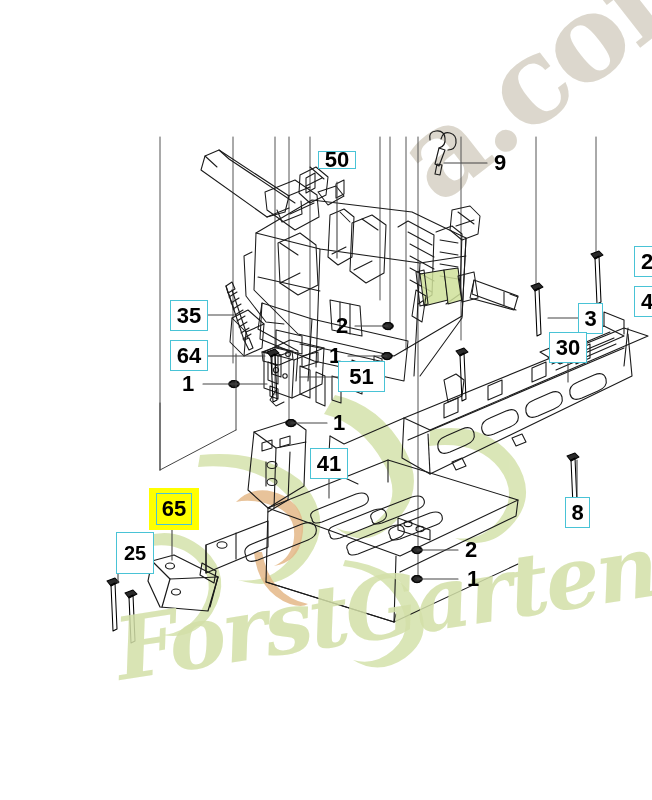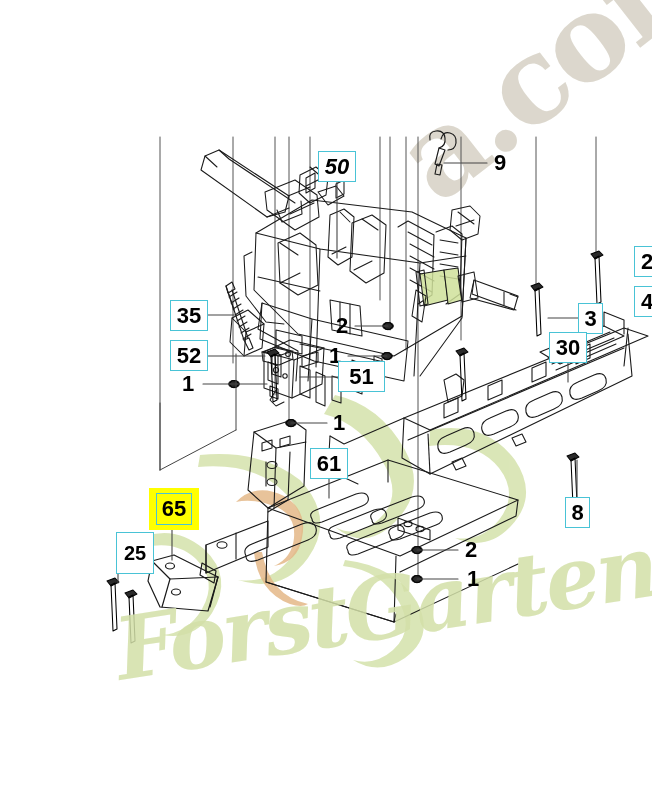--- a/index.html
+++ b/index.html
@@ -357,33 +357,33 @@
           <line x1="118" y1="563" x2="118" y2="583"></line>
           <line x1="458" y1="550" x2="417" y2="550"></line>
           <line x1="458" y1="579" x2="417" y2="579"></line>
         </g>
     </g>
   </svg>
 
   <div class="wm wm-bot">ForstGarten</div>
 
   <div id="chips">
-      <div class="chip boxed" style="left: 318px; top: 151px; font-size: 22px; width: 38px; height: 31px; font-style: italic;">50</div>
+      <div class="chip boxed" style="left: 318px; top: 151px; font-size: 22px; width: 38px; height: 18px;">50</div>
       <div class="chip plain" style="left: 490px; top: 150px; font-size: 22px; width: 20px; height: 26px;">9</div>
       <div class="chip boxed" style="left: 170px; top: 300px; font-size: 22px; width: 38px; height: 31px;">35</div>
-      <div class="chip boxed" style="left: 170px; top: 340px; font-size: 22px; width: 38px; height: 31px;">52</div>
+      <div class="chip boxed" style="left: 170px; top: 340px; font-size: 22px; width: 38px; height: 31px;">64</div>
       <div class="chip plain" style="left: 178px; top: 371px; font-size: 22px; width: 20px; height: 26px;">1</div>
       <div class="chip plain" style="left: 332px; top: 313px; font-size: 22px; width: 20px; height: 26px;">2</div>
       <div class="chip plain" style="left: 325px; top: 343px; font-size: 22px; width: 20px; height: 26px;">1</div>
       <div class="chip boxed" style="left: 338px; top: 361px; font-size: 22px; width: 47px; height: 31px;">51</div>
       <div class="chip plain" style="left: 329px; top: 410px; font-size: 22px; width: 20px; height: 26px;">1</div>
       <div class="chip boxed" style="left: 578px; top: 303px; font-size: 22px; width: 25px; height: 31px;">3</div>
       <div class="chip boxed" style="left: 549px; top: 332px; font-size: 22px; width: 38px; height: 31px;">30</div>
       <div class="chip boxed" style="left: 565px; top: 497px; font-size: 22px; width: 25px; height: 31px;">8</div>
-      <div class="chip boxed" style="left: 310px; top: 448px; font-size: 22px; width: 38px; height: 31px;">61</div>
+      <div class="chip boxed" style="left: 310px; top: 448px; font-size: 22px; width: 38px; height: 31px;">41</div>
       <div class="chip hl" style="left: 149px; top: 488px; font-size: 22px;">
         <div class="inner" style="width: 36px; height: 32px;">65</div>
       </div>
       <div class="chip boxed" style="left: 116px; top: 532px; font-size: 20px; width: 38px; height: 42px;">25</div>
       <div class="chip plain" style="left: 461px; top: 537px; font-size: 22px; width: 20px; height: 26px;">2</div>
       <div class="chip plain" style="left: 463px; top: 566px; font-size: 22px; width: 20px; height: 26px;">1</div>
       <div class="chip boxed" style="left: 634px; top: 246px; font-size: 22px; width: 26px; height: 31px;">2</div>
       <div class="chip boxed" style="left: 634px; top: 286px; font-size: 22px; width: 26px; height: 31px;">4</div>
     </div>
 </div>

